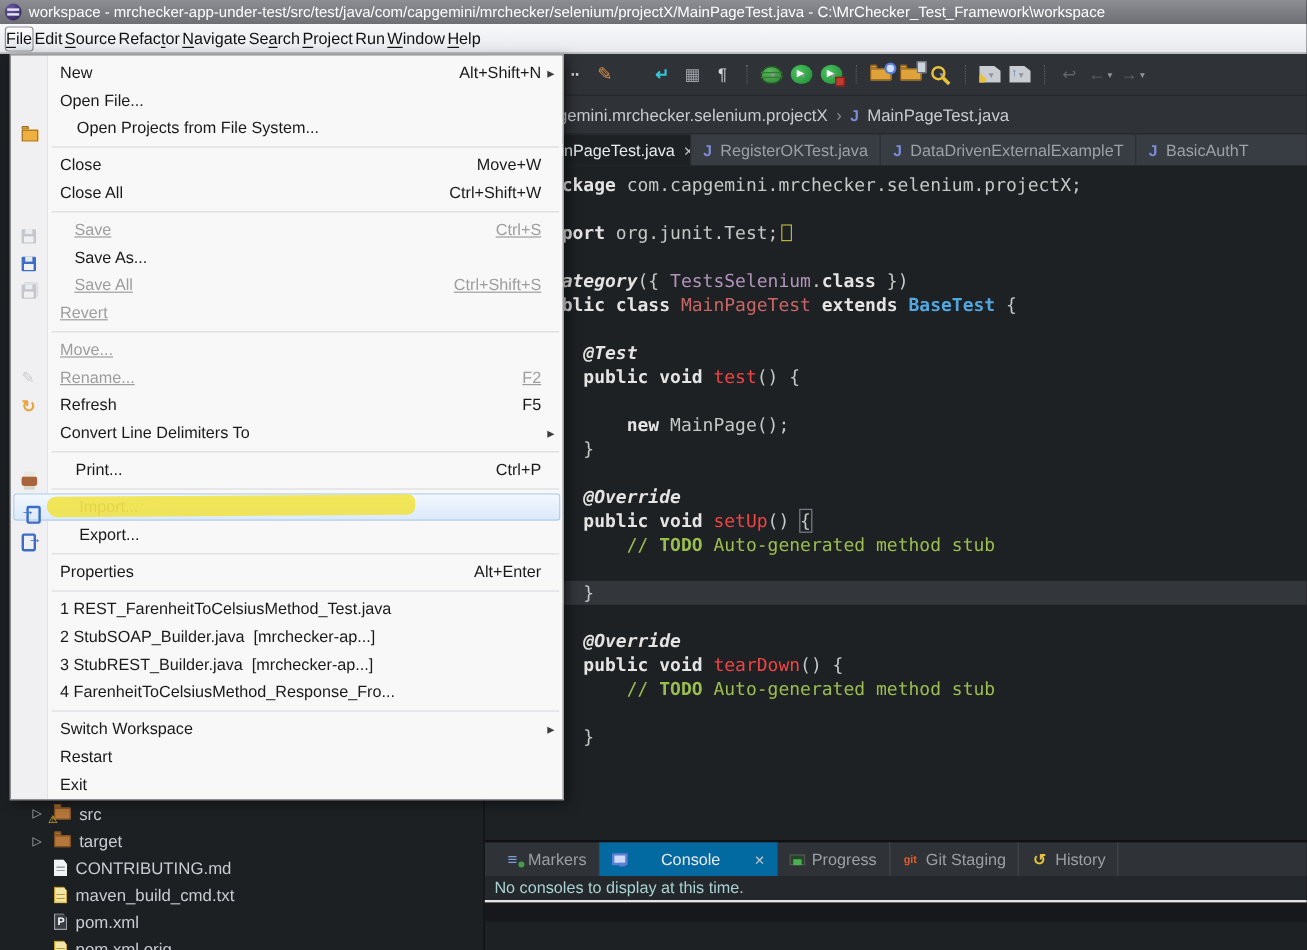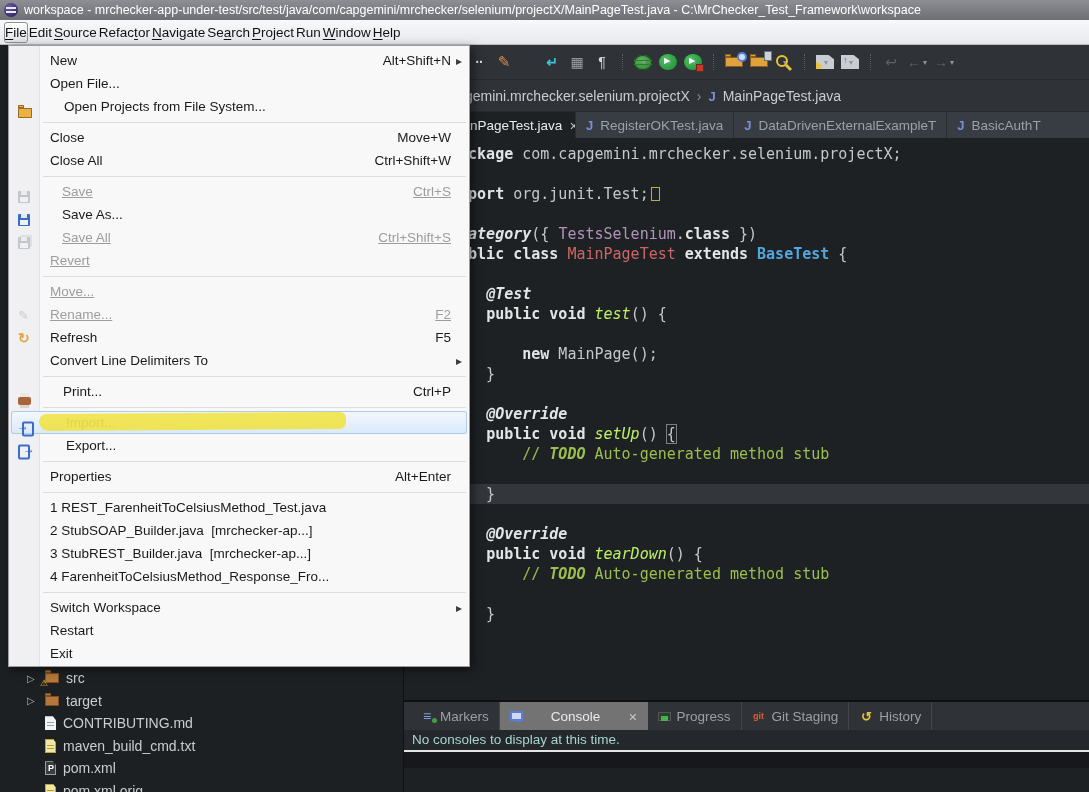--- a/index.html
+++ b/index.html
@@ -86,34 +86,34 @@
   .editor { position:relative; height:562px; background:#1e2124; overflow:hidden;
     font-family:"DejaVu Sans Mono", monospace; font-size:15px; padding-top:6px; }
   .code-line { height:20px; line-height:20px; white-space:pre; padding-left:46px; color:#c5c8c6; }
   .code-line.hl { background:#33363b; }
   .tk-kw  { color:#e4e4e4; font-weight:bold; }
   .tk-pl  { color:#c5c8c6; }
   .tk-ann { color:#e4e4e4; font-weight:bold; font-style:italic; }
   .tk-red { color:#cc6666; }
   .tk-blue{ color:#52a7e0; font-weight:bold; }
   .tk-purple { color:#b294bb; }
-  .tk-meth { color:#bef264;font-style:italic; }
+  .tk-meth { color:#ef4444; }
   .tk-cm  { color:#9cbe4e; }
-  .tk-cmb { color:#9cbe4e; font-weight:bold;font-style:italic; }
+  .tk-cmb { color:#9cbe4e; font-weight:bold; }
   .tk-impbox { display:inline-block; width:9px; height:14px; border:1px solid #b8b23a;
     margin-left:2px; vertical-align:-2px; }
   .tk-brkbox { color:#c5c8c6; outline:1px solid #7a7f85; }
   .gutter-num { position:absolute; left:10px; top:514px; font-size:13px; color:#70757a; }
 
   
   .console { height:68px; border-top:2px solid #0f1012; background:#17181b; }
   .ctabs { height:28px; background:#2f3237; display:flex; align-items:center; padding-left:6px; font-size:13.5px; }
   .ctab { display:flex; align-items:center; gap:6px; padding:0 10px; height:28px;
     color:#9aa0a5; border-right:1px solid #43474d; white-space:nowrap; }
-  .ctab.active { background:#737373; color:#e8eaee; border-right:none;gap:28px; }
+  .ctab.active { background:#0369a1; color:#e8eaee; border-right:none;gap:28px; }
   .ci { position:relative; display:inline-flex; align-items:center; justify-content:center; width:14px; height:14px; }
   .ci-markers::before { content:"≡"; color:#7a9fd4; font-size:14px; font-weight:bold; }
   .ci-markers::after { content:""; position:absolute; right:-3px; bottom:0; width:5px; height:5px;
     border-radius:50%; background:#43a047; }
   .ci-console { width:13px; height:10px; border:2px solid #5c7fd6; border-radius:1px; background:#cfd8f5; }
   .ci-console::after { content:""; position:absolute; left:4px; bottom:-3px; width:5px; height:3px; background:#5c7fd6; }
   .ci-progress { width:13px; height:9px; background:#24452a; border:1px solid #555; }
   .ci-progress::before { content:""; position:absolute; left:2px; top:3px; width:7px; height:5px; background:#4caf50; }
   .ci-git::before { content:"git"; color:#e05e2b; font-weight:bold; font-size:9px; }
   .ci-history::before { content:"↺"; color:#e8c23d; font-weight:bold; font-size:13px; }

